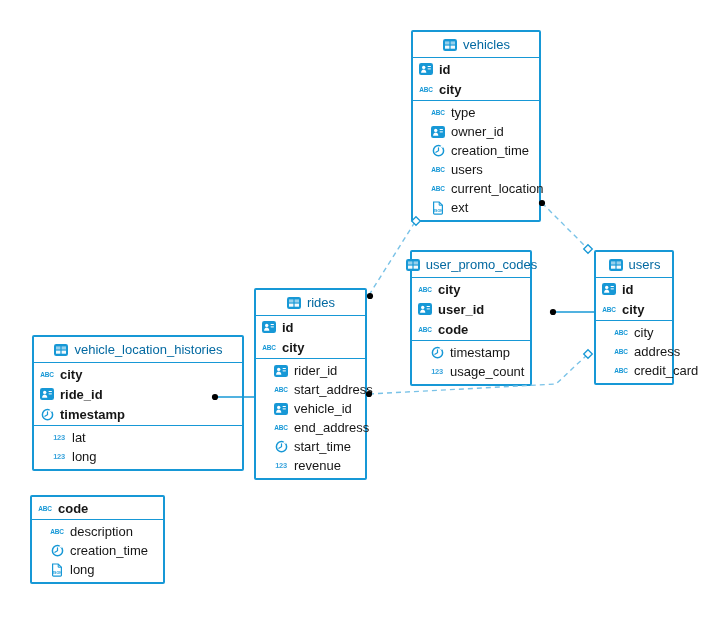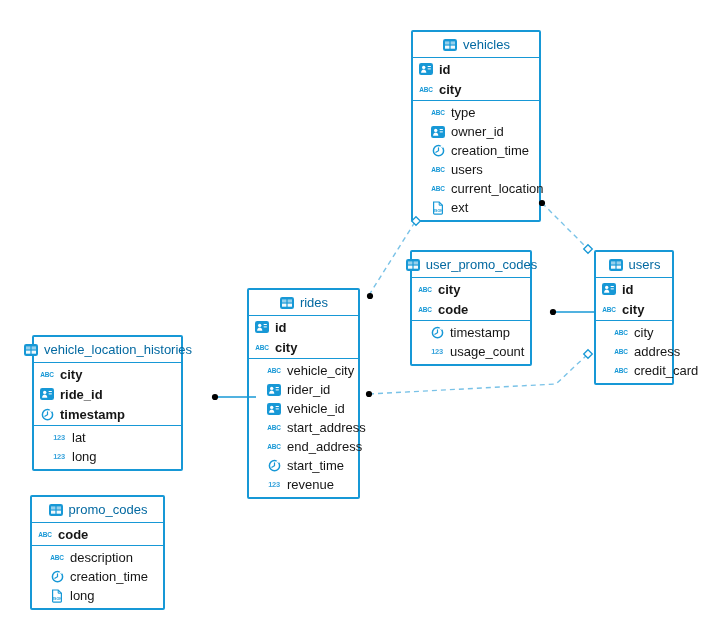--- a/index.html
+++ b/index.html
@@ -163,20 +163,32 @@
     </div>
     <div class="section-keys">
         <div class="col-row">
     <span class="type-icon">
             <span class="abc-glyph">ABC</span>
           </span>
     <span class="col-label">city</span>
   </div>
         <div class="col-row">
     <span class="type-icon">
+            <svg width="14" height="12" viewBox="0 0 14 12">
+              <rect width="14" height="12" rx="2.2" fill="#1798d6"></rect>
+              <circle cx="4.7" cy="4.4" r="1.7" fill="#fff"></circle>
+              <path d="M2.1 9.7 C2.1 7.4 3.6 6.6 4.7 6.6 C5.8 6.6 7.3 7.4 7.3 9.7 Z" fill="#fff"></path>
+              <rect x="8.6" y="2.9" width="3.3" height="1.2" rx="0.4" fill="#fff"></rect>
+              <rect x="8.6" y="5.2" width="3.3" height="1.2" rx="0.4" fill="#fff" opacity="0.8"></rect>
+            </svg>
+          </span>
+    <span class="col-label">user_id</span>
+  </div>
+        <div class="col-row">
+    <span class="type-icon">
             <span class="abc-glyph">ABC</span>
           </span>
     <span class="col-label">code</span>
   </div>
       </div>
     <div class="section-cols">
         <div class="col-row">
     <span class="type-icon">
             <svg width="13" height="13" viewBox="0 0 13 13">
               <circle cx="6.5" cy="6.7" r="5.1" fill="none" stroke="#1798d6" stroke-width="1.5"></circle>
@@ -241,21 +253,21 @@
     <span class="col-label">address</span>
   </div>
         <div class="col-row">
     <span class="type-icon">
             <span class="abc-glyph">ABC</span>
           </span>
     <span class="col-label">credit_card</span>
   </div>
       </div>
   </div>
-    <div class="table-card" style="left: 247px; top: 288px; width: 113px;">
+    <div class="table-card" style="left: 254px; top: 288px; width: 113px;">
     <div class="table-header">
       <span class="type-icon">
           <svg width="14" height="12" viewBox="0 0 14 12">
             <rect width="14" height="12" rx="2.2" fill="#1798d6"></rect>
             <rect x="2" y="2.4" width="4.4" height="3.1" fill="#fff" opacity="0.55"></rect>
             <rect x="7.6" y="2.4" width="4.4" height="3.1" fill="#fff" opacity="0.55"></rect>
             <rect x="2" y="6.6" width="4.4" height="3.1" fill="#fff" opacity="0.95"></rect>
             <rect x="7.6" y="6.6" width="4.4" height="3.1" fill="#fff" opacity="0.95"></rect>
           </svg>
         </span>
@@ -277,53 +289,47 @@
         <div class="col-row">
     <span class="type-icon">
             <span class="abc-glyph">ABC</span>
           </span>
     <span class="col-label">city</span>
   </div>
       </div>
     <div class="section-cols">
         <div class="col-row">
     <span class="type-icon">
-            <span class="abc-glyph">ABC</span>
-          </span>
-    <span class="col-label">vehicle_city</span>
-  </div>
-        <div class="col-row">
-    <span class="type-icon">
             <svg width="14" height="12" viewBox="0 0 14 12">
               <rect width="14" height="12" rx="2.2" fill="#1798d6"></rect>
               <circle cx="4.7" cy="4.4" r="1.7" fill="#fff"></circle>
               <path d="M2.1 9.7 C2.1 7.4 3.6 6.6 4.7 6.6 C5.8 6.6 7.3 7.4 7.3 9.7 Z" fill="#fff"></path>
               <rect x="8.6" y="2.9" width="3.3" height="1.2" rx="0.4" fill="#fff"></rect>
               <rect x="8.6" y="5.2" width="3.3" height="1.2" rx="0.4" fill="#fff" opacity="0.8"></rect>
             </svg>
           </span>
     <span class="col-label">rider_id</span>
   </div>
         <div class="col-row">
     <span class="type-icon">
+            <span class="abc-glyph">ABC</span>
+          </span>
+    <span class="col-label">start_address</span>
+  </div>
+        <div class="col-row">
+    <span class="type-icon">
             <svg width="14" height="12" viewBox="0 0 14 12">
               <rect width="14" height="12" rx="2.2" fill="#1798d6"></rect>
               <circle cx="4.7" cy="4.4" r="1.7" fill="#fff"></circle>
               <path d="M2.1 9.7 C2.1 7.4 3.6 6.6 4.7 6.6 C5.8 6.6 7.3 7.4 7.3 9.7 Z" fill="#fff"></path>
               <rect x="8.6" y="2.9" width="3.3" height="1.2" rx="0.4" fill="#fff"></rect>
               <rect x="8.6" y="5.2" width="3.3" height="1.2" rx="0.4" fill="#fff" opacity="0.8"></rect>
             </svg>
           </span>
     <span class="col-label">vehicle_id</span>
-  </div>
-        <div class="col-row">
-    <span class="type-icon">
-            <span class="abc-glyph">ABC</span>
-          </span>
-    <span class="col-label">start_address</span>
   </div>
         <div class="col-row">
     <span class="type-icon">
             <span class="abc-glyph">ABC</span>
           </span>
     <span class="col-label">end_address</span>
   </div>
         <div class="col-row">
     <span class="type-icon">
             <svg width="13" height="13" viewBox="0 0 13 13">
@@ -335,21 +341,21 @@
     <span class="col-label">start_time</span>
   </div>
         <div class="col-row">
     <span class="type-icon">
             <span class="num-glyph">123</span>
           </span>
     <span class="col-label">revenue</span>
   </div>
       </div>
   </div>
-    <div class="table-card" style="left: 32px; top: 335px; width: 151px;">
+    <div class="table-card" style="left: 32px; top: 335px; width: 212px;">
     <div class="table-header">
       <span class="type-icon">
           <svg width="14" height="12" viewBox="0 0 14 12">
             <rect width="14" height="12" rx="2.2" fill="#1798d6"></rect>
             <rect x="2" y="2.4" width="4.4" height="3.1" fill="#fff" opacity="0.55"></rect>
             <rect x="7.6" y="2.4" width="4.4" height="3.1" fill="#fff" opacity="0.55"></rect>
             <rect x="2" y="6.6" width="4.4" height="3.1" fill="#fff" opacity="0.95"></rect>
             <rect x="7.6" y="6.6" width="4.4" height="3.1" fill="#fff" opacity="0.95"></rect>
           </svg>
         </span>
@@ -394,32 +400,20 @@
   </div>
         <div class="col-row">
     <span class="type-icon">
             <span class="num-glyph">123</span>
           </span>
     <span class="col-label">long</span>
   </div>
       </div>
   </div>
     <div class="table-card" style="left: 30px; top: 495px; width: 135px;">
-    <div class="table-header">
-      <span class="type-icon">
-          <svg width="14" height="12" viewBox="0 0 14 12">
-            <rect width="14" height="12" rx="2.2" fill="#1798d6"></rect>
-            <rect x="2" y="2.4" width="4.4" height="3.1" fill="#fff" opacity="0.55"></rect>
-            <rect x="7.6" y="2.4" width="4.4" height="3.1" fill="#fff" opacity="0.55"></rect>
-            <rect x="2" y="6.6" width="4.4" height="3.1" fill="#fff" opacity="0.95"></rect>
-            <rect x="7.6" y="6.6" width="4.4" height="3.1" fill="#fff" opacity="0.95"></rect>
-          </svg>
-        </span>
-      <span class="table-name">promo_codes</span>
-    </div>
     <div class="section-keys">
         <div class="col-row">
     <span class="type-icon">
             <span class="abc-glyph">ABC</span>
           </span>
     <span class="col-label">code</span>
   </div>
       </div>
     <div class="section-cols">
         <div class="col-row">

